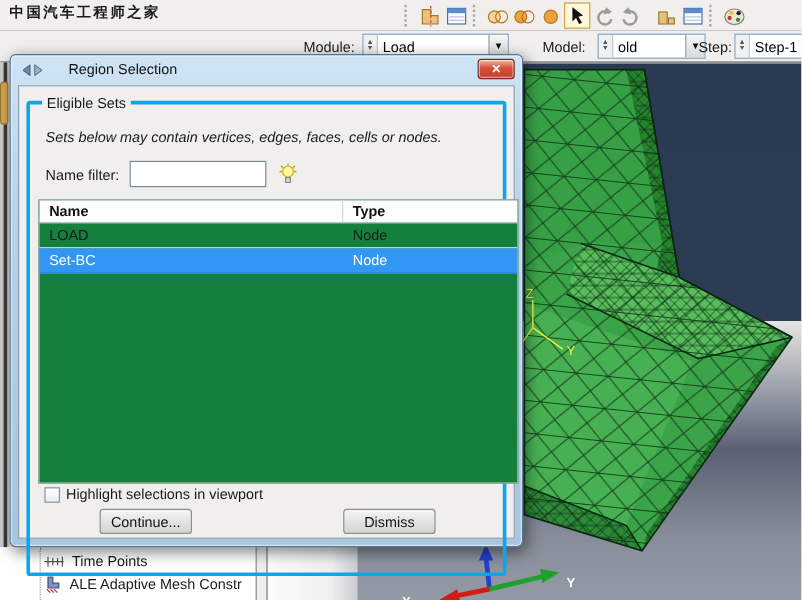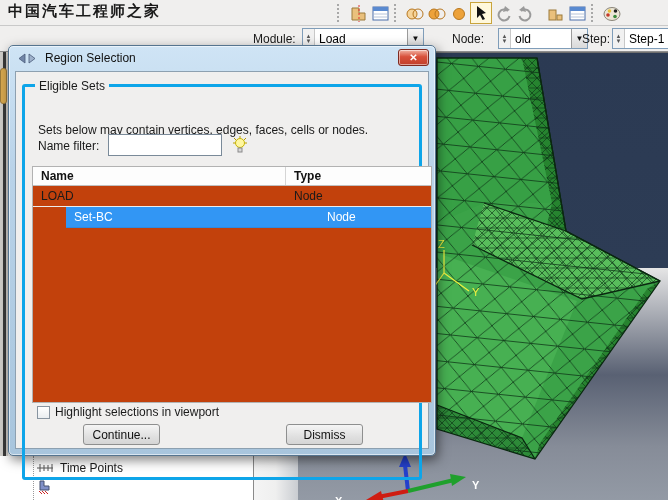--- a/index.html
+++ b/index.html
@@ -11,21 +11,21 @@
   .row1 { position:absolute; left:0; top:0; width:668px; height:26px; background:#f0efee;
           border-bottom:1px solid #c9c9c9; }
   .iconbar { position:absolute; left:334px; top:1px; height:24px; display:flex; align-items:center; }
   .tb-handle { width:7px; height:18px; border-left:2px dotted #a8a8a8; margin:0 3px; }
   .tb-icon { width:22px; height:22px; display:flex; align-items:center; justify-content:center;
              border:1px solid transparent; }
   .tb-icon.selected { background:#fff8dc; border:1px solid #c9a43c; }
   .tb-gap { width:8px; }
 
   
-  .wm1 { position:absolute; left:8px; top:2px; font-size:15px; font-weight:bold; color:#1a1a1a;
+  .wm1 { position:absolute; left:8px; top:2px; font-size:12px; font-weight:bold; color:#1a1a1a;
          letter-spacing:2px; z-index:40; pointer-events:none; }
   .wm2 { position:absolute; left:0px; top:20px; font-size:13px; color:#3c3c3c; letter-spacing:1px;
          text-decoration:line-through; z-index:40; pointer-events:none; }
 
   
   .row2 { position:absolute; left:0; top:26px; width:668px; height:26px; background:#f0efee;
           border-bottom:1px solid #8e8e8e; }
   .ctx-label { position:absolute; font-size:12px; color:#1a1a1a; top:32px; }
   .combo { position:absolute; top:28px; height:21px; background:#fff; border:1px solid #7f9db9;
            display:flex; align-items:center; overflow:hidden; }
@@ -41,64 +41,64 @@
   #viewport { position:absolute; left:222px; top:52px; width:446px; height:448px;
               border-top:1px solid #6f6f6f;
               background:linear-gradient(180deg,#2b3a53 0%, #2d3c55 48%, #55607311 0%,
                           #596173 72%, #868c98 88%, #939aa5 100%); }
   #meshsvg { position:absolute; left:0; top:0; }
 
   
   .toolbox-strip { position:absolute; left:222px; top:456px; width:76px; height:44px;
                    background:linear-gradient(90deg,#fcfcfc,#efefef 70%, #c9ccd1);
                    border-left:1px solid #9aa0a8; z-index:5; }
-  .tree-panel { position:absolute; left:0; top:456px; width:254px; height:44px; background:#ffffff;
+  .tree-panel { position:absolute; left:0; top:456px; width:214px; height:44px; background:#ffffff;
                 border-right:1px solid #8a8a8a; z-index:5; overflow:hidden;text-align:center; }
   .tree-guide { position:absolute; left:33px; top:0; height:100%; border-left:1px dotted #9a9a9a; }
   .tree-item { position:absolute; left:36px; height:18px; display:flex; align-items:center; gap:6px;
                white-space:nowrap; font-size:12px; color:#1a1a1a; }
 
   
   .left-sliver { position:absolute; left:0; top:52px; width:8px; height:404px; background:#cfcdc9; }
   .left-dark { position:absolute; left:3px; top:0; width:3px; height:100%; background:#3a3a3a; }
   .left-blob { position:absolute; left:0; top:16px; width:7px; height:36px; background:#d9a94f;
                border-radius:3px; border:1px solid #9c7b3a; }
 
   
   #dialog { position:absolute; left:8px; top:45px; width:428px; height:411px; z-index:10;
             border:1px solid #55748f; border-radius:5px;
             background:linear-gradient(180deg,#cfe4f5,#b9d3e9 30%,#a8c5dd);
             box-shadow:2px 4px 12px rgba(0,0,0,.5), inset 0 0 0 1px rgba(255,255,255,.55); }
-  .dlg-title { position:absolute; left:10px; top:5px; display:flex; align-items:center; gap:10px;
+  .dlg-title { position:absolute; left:10px; top:5px; display:flex; align-items:center; gap:22px;
                font-size:12px; color:#111; }
   .dlg-close { position:absolute; right:6px; top:3px; width:31px; height:17px; border-radius:3px;
                border:1px solid #7e2a20; background:linear-gradient(#f2b5a5,#d8503a 45%,#c0402c);
                color:#fff; font-size:10px; font-weight:bold; display:flex; align-items:center;
                justify-content:center; box-shadow:inset 0 0 0 1px rgba(255,255,255,.5); cursor:default; }
   .dlg-content { position:absolute; left:6px; top:25px; right:6px; bottom:6px; background:#f0efee;
                  border:1px solid #8da0b0; }
   .groupbox { position:absolute; left:6px; top:12px; right:6px; height:396px;
               border:3px solid #0ea5e9; border-radius:3px; }
   .group-label { position:absolute; left:10px; top:-8px; background:#f0efee; padding:0 4px;
                  font-size:12px; color:#1a1a1a; }
-  .desc { position:absolute; left:13px; top:36px; font-size:12px; color:#1a1a1a; }
+  .desc { position:absolute; left:13px; top:20px; font-size:12px; color:#1a1a1a;font-style:italic; }
   .nf-label { position:absolute; left:13px; top:52px; font-size:12px; color:#1a1a1a; }
   .nf-input { position:absolute; left:83px; top:47px; width:114px; height:22px; border:1px solid #7a8a99;
               background:#fff; font-size:12px; padding:0 3px; font-family:"Liberation Sans",sans-serif; }
   .bulb { position:absolute; left:207px; top:49px; }
 
-  .settable { position:absolute; left:7px; top:79px; width:400px; height:237px; background:#c2410c;
+  .settable { position:absolute; left:7px; top:79px; width:400px; height:237px; background:#15803d;
               border:1px solid #b2b2b2; }
   .th-row { display:flex; height:19px; border-bottom:1px solid #c0c0c0; background:#fdfdfd; }
   .th { font-size:12px; font-weight:bold; color:#111; padding:2px 0 0 8px; }
   .th-name { width:253px; border-right:1px solid #d5d5d5; }
   .tr { display:flex; height:21px; font-size:12px; color:#1a1a1a; border-bottom:1px solid #ececec; }
   .td { padding:3px 0 0 8px; }
   .td-name { width:253px; }
-  .tr.selected { background:#3296f4; color:#fff; border-bottom:1px solid #2f8ae0;margin-left:33px; }
+  .tr.selected { background:#3296f4; color:#fff; border-bottom:1px solid #2f8ae0; }
 
   .chk-row { position:absolute; left:12px; top:318px; display:flex; align-items:center; gap:5px; }
   .chk-box { width:13px; height:13px; border:1px solid #8894a0; background:linear-gradient(#fff,#e9edf0); }
   .chk-label { font-size:12px; color:#1a1a1a; }
 
   .btn { position:absolute; top:352px; height:21px; border:1px solid #8e8f8f; border-radius:3px;
          background:linear-gradient(#f5f5f5,#e0e0e0 60%,#d5d5d5); font-size:12px; color:#111;
          display:flex; align-items:center; justify-content:center;
          font-family:"Liberation Sans",sans-serif; }
   .btn-continue { left:67px; width:77px; }
@@ -196,21 +196,21 @@
   <div class="row2"></div>
   <span class="ctx-label" style="left:253px">Module:</span>
   <div class="combo" style="left:302px; width:122px">
     <div class="spin">
         <span>▲</span>
         <span>▼</span>
       </div>
     <span class="combo-text">Load</span>
     <div class="combo-arrow">▼</div>
   </div>
-  <span class="ctx-label" style="left:452px">Node:</span>
+  <span class="ctx-label" style="left:452px">Model:</span>
   <div class="combo" style="left:498px; width:90px">
     <div class="spin">
         <span>▲</span>
         <span>▼</span>
       </div>
     <span class="combo-text">old</span>
     <div class="combo-arrow">▼</div>
   </div>
   <span class="ctx-label" style="left:582px">Step:</span>
   <div class="combo" style="left:612px; width:70px">
@@ -292,20 +292,21 @@
       </svg>
       <span>Time Points</span>
     </div>
     <div class="tree-item" style="top:22px">
       <svg width="16" height="14">
         <path d="M4 1 h4 v5 h5 v4 H4 z" fill="#8090c8" stroke="#44506e"></path>
         <line x1="3" y1="11" x2="6" y2="14" stroke="#cc2222"></line>
           <line x1="6" y1="11" x2="9" y2="14" stroke="#cc2222"></line>
         <line x1="9" y1="11" x2="12" y2="14" stroke="#cc2222"></line>
       </svg>
+      <span>ALE Adaptive Mesh Constr</span>
     </div>
   </div>
 
   <div class="left-sliver">
     <div class="left-dark"></div>
     <div class="left-blob"></div>
   </div>
 
   <div id="dialog">
     <div class="dlg-title">

